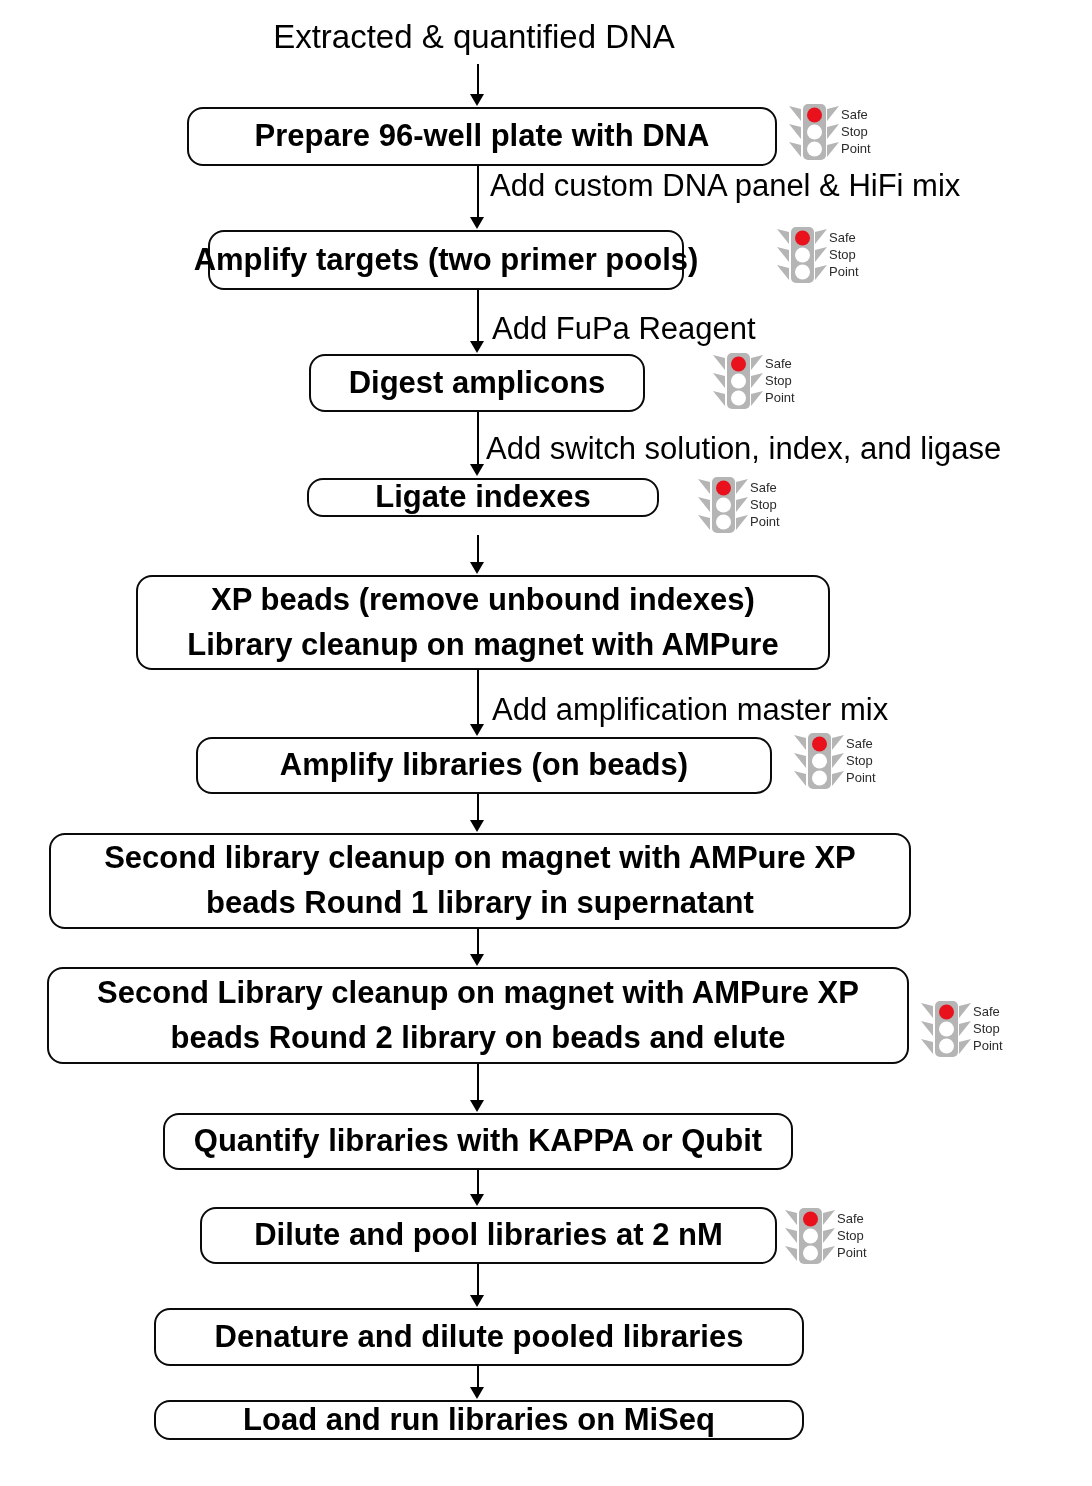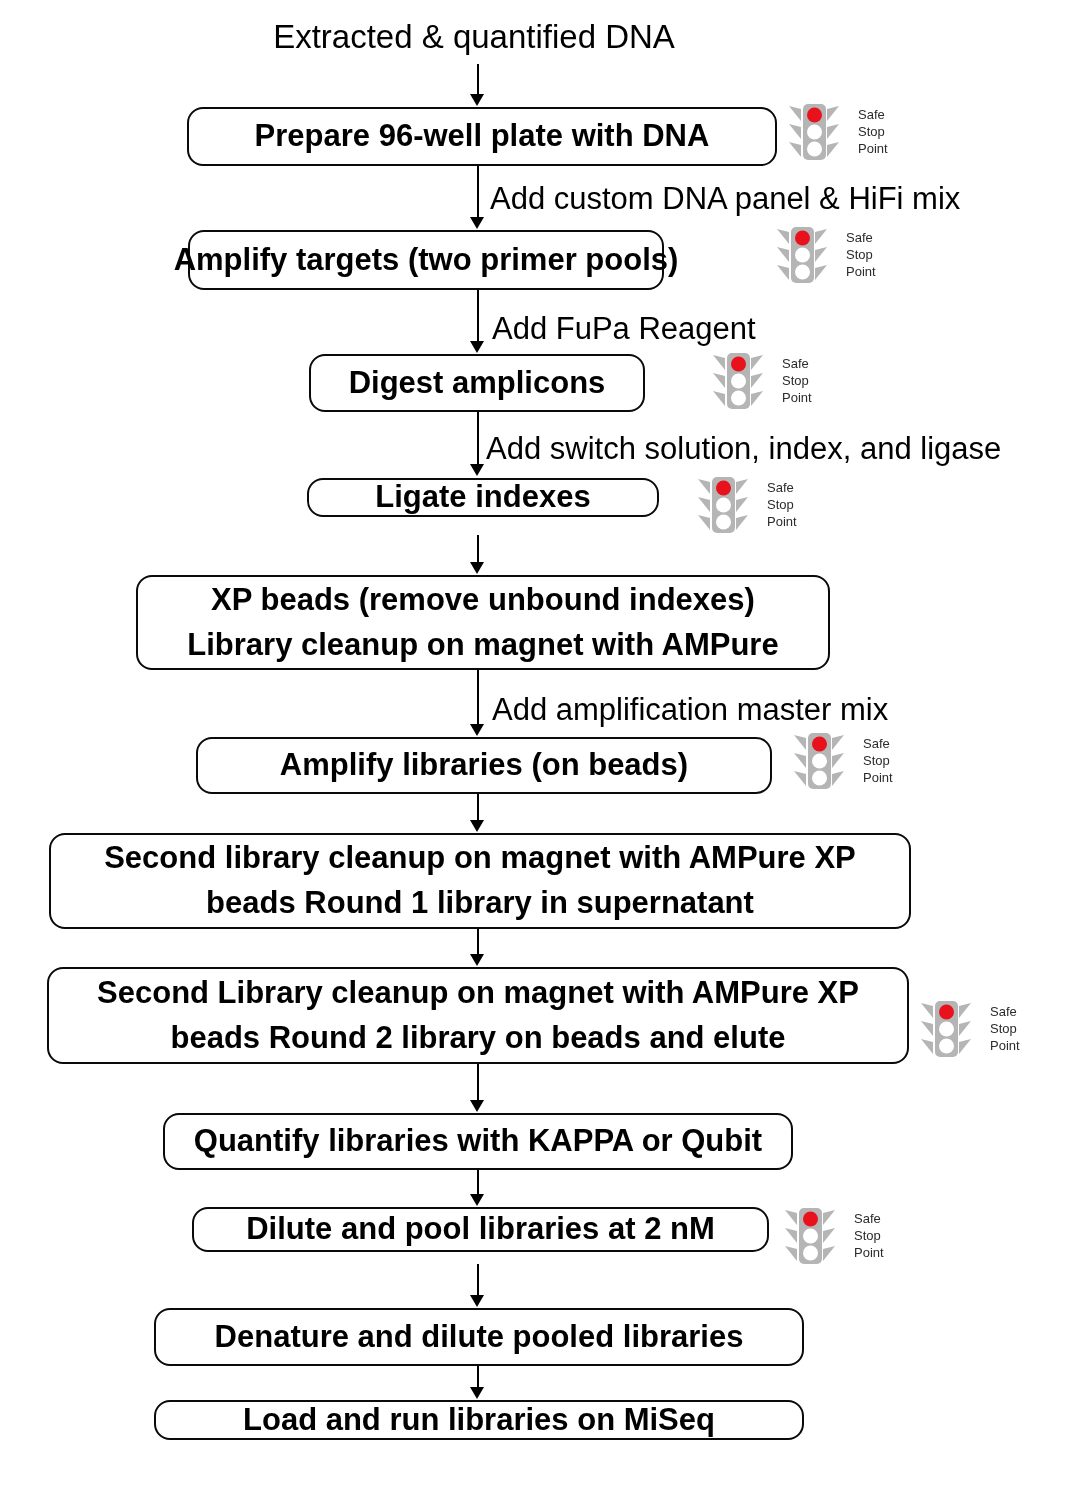--- a/index.html
+++ b/index.html
@@ -31,21 +31,21 @@
   .elabel{
     position:absolute;font-size:31px;white-space:nowrap;
   }
   .arrow{position:absolute;left:470px;width:15px;}
   .arrow .shaft{position:absolute;left:6.5px;top:0;bottom:9px;width:2px;background:var(--arrow);}
   .arrow .head{
     position:absolute;left:0;bottom:0;width:0;height:0;
     border-left:7.5px solid transparent;border-right:7.5px solid transparent;
     border-top:12px solid var(--arrow);
   }
-  .tl{position:absolute;display:flex;align-items:flex-start;gap:19px;}
+  .tl{position:absolute;display:flex;align-items:flex-start;gap:2px;}
   .tl-svg{display:block;}
   .tl-body{fill:var(--traffic-light-gray);}
   .tl-red{fill:var(--traffic-light-red);}
   .tl-off{fill:#ffffff;}
   .tl-text{font-size:13px;line-height:17px;color:var(--safe-stop-text);padding-top:2px;}
   .tl-text span{display:block;}
 </style>
 </head>
 <body>
 
@@ -95,29 +95,29 @@
     </div>
   <div class="arrow" style="top:1264px;height:43px">
       <div class="shaft"></div>
       <div class="head"></div>
     </div>
   <div class="arrow" style="top:1366px;height:33px">
       <div class="shaft"></div>
       <div class="head"></div>
     </div>
 
-  <div class="elabel" style="left:490px;top:181px">Add custom DNA panel &amp; HiFi mix</div>
+  <div class="elabel" style="left:490px;top:168px">Add custom DNA panel &amp; HiFi mix</div>
   <div class="elabel" style="left:492px;top:311px">Add FuPa Reagent</div>
   <div class="elabel" style="left:486px;top:431px">Add switch solution, index, and ligase</div>
   <div class="elabel" style="left:492px;top:692px">Add amplification master mix</div>
 
   <div class="box" style="left:187px;top:107px;width:590px;height:59px">
       <span>Prepare 96-well plate with DNA</span>
     </div>
-  <div class="box" style="left:188px;top:230px;width:476px;height:60px">
+  <div class="box" style="left:208px;top:230px;width:476px;height:60px">
       <span>Amplify targets (two primer pools)</span>
     </div>
   <div class="box" style="left:309px;top:354px;width:336px;height:58px">
       <span>Digest amplicons</span>
     </div>
   <div class="box" style="left:307px;top:478px;width:352px;height:39px">
       <span>Ligate indexes</span>
     </div>
   <div class="box" style="left:136px;top:575px;width:694px;height:95px">
       <span>XP beads (remove unbound indexes)</span>
@@ -130,21 +130,21 @@
       <span>Second library cleanup on magnet with AMPure XP</span>
       <span>beads Round 1 library in supernatant</span>
     </div>
   <div class="box" style="left:47px;top:967px;width:862px;height:97px">
       <span>Second Library cleanup on magnet with AMPure XP</span>
       <span>beads Round 2 library on beads and elute</span>
     </div>
   <div class="box" style="left:163px;top:1113px;width:630px;height:57px">
       <span>Quantify libraries with KAPPA or Qubit</span>
     </div>
-  <div class="box" style="left:192px;top:1207px;width:577px;height:45px">
+  <div class="box" style="left:200px;top:1207px;width:577px;height:57px">
       <span>Dilute and pool libraries at 2 nM</span>
     </div>
   <div class="box" style="left:154px;top:1308px;width:650px;height:58px">
       <span>Denature and dilute pooled libraries</span>
     </div>
   <div class="box" style="left:154px;top:1400px;width:650px;height:40px">
       <span>Load and run libraries on MiSeq</span>
     </div>
 
   <div class="tl" style="left:789px;top:104px">

